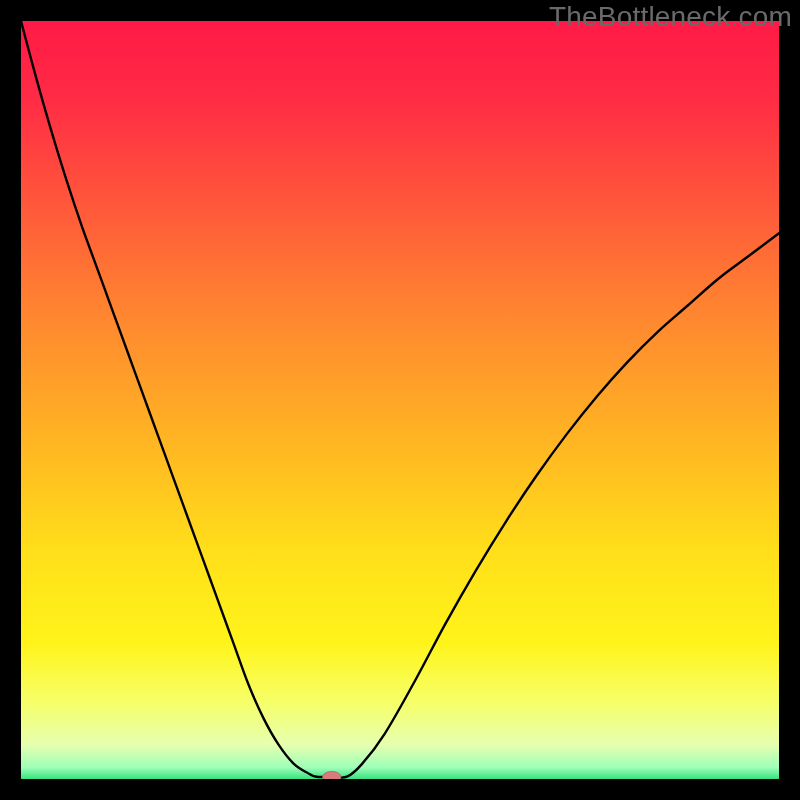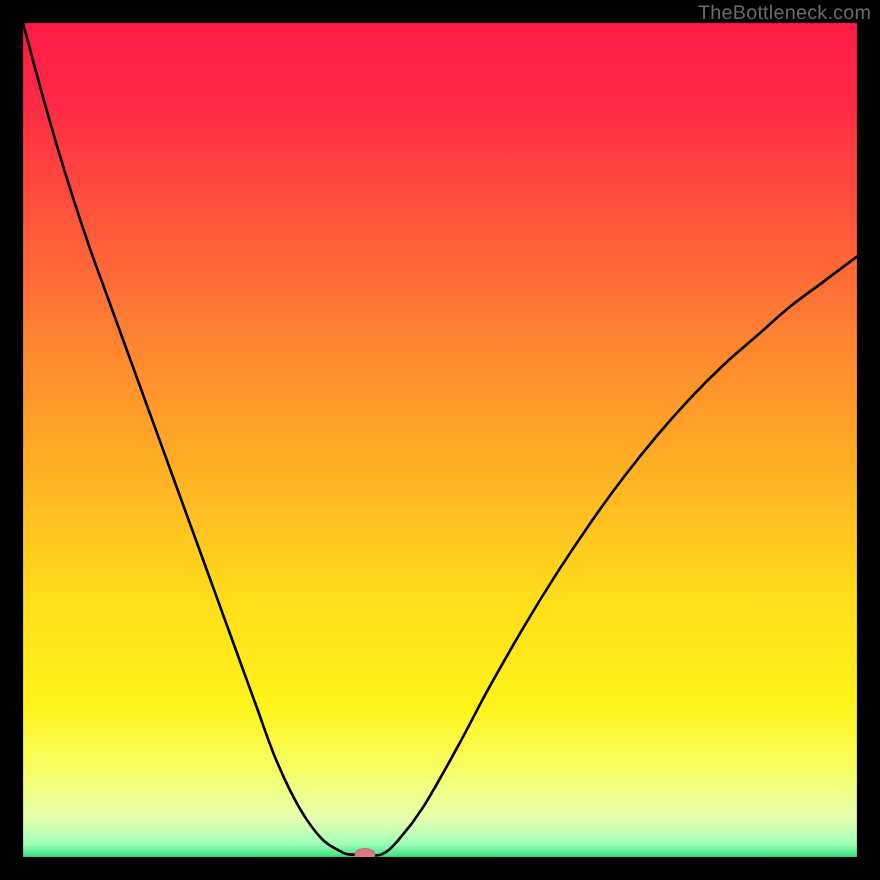--- a/index.html
+++ b/index.html
@@ -24,21 +24,21 @@
     left: 0;
     top: 0;
     width: 758px;
     height: 758px;
   }
   .watermark {
     position: absolute;
     top: 1px;
     right: 8px;
     color: #6a6a6a;
-    font-size: 18px;
+    font-size: 28px;
     font-weight: 500;
     letter-spacing: 0.2px;
     user-select: none;
   }
 </style>
 </head>
 <body>
 
 <div class="frame">
   <svg class="plot-area" viewBox="0 0 758 758" preserveAspectRatio="none">

